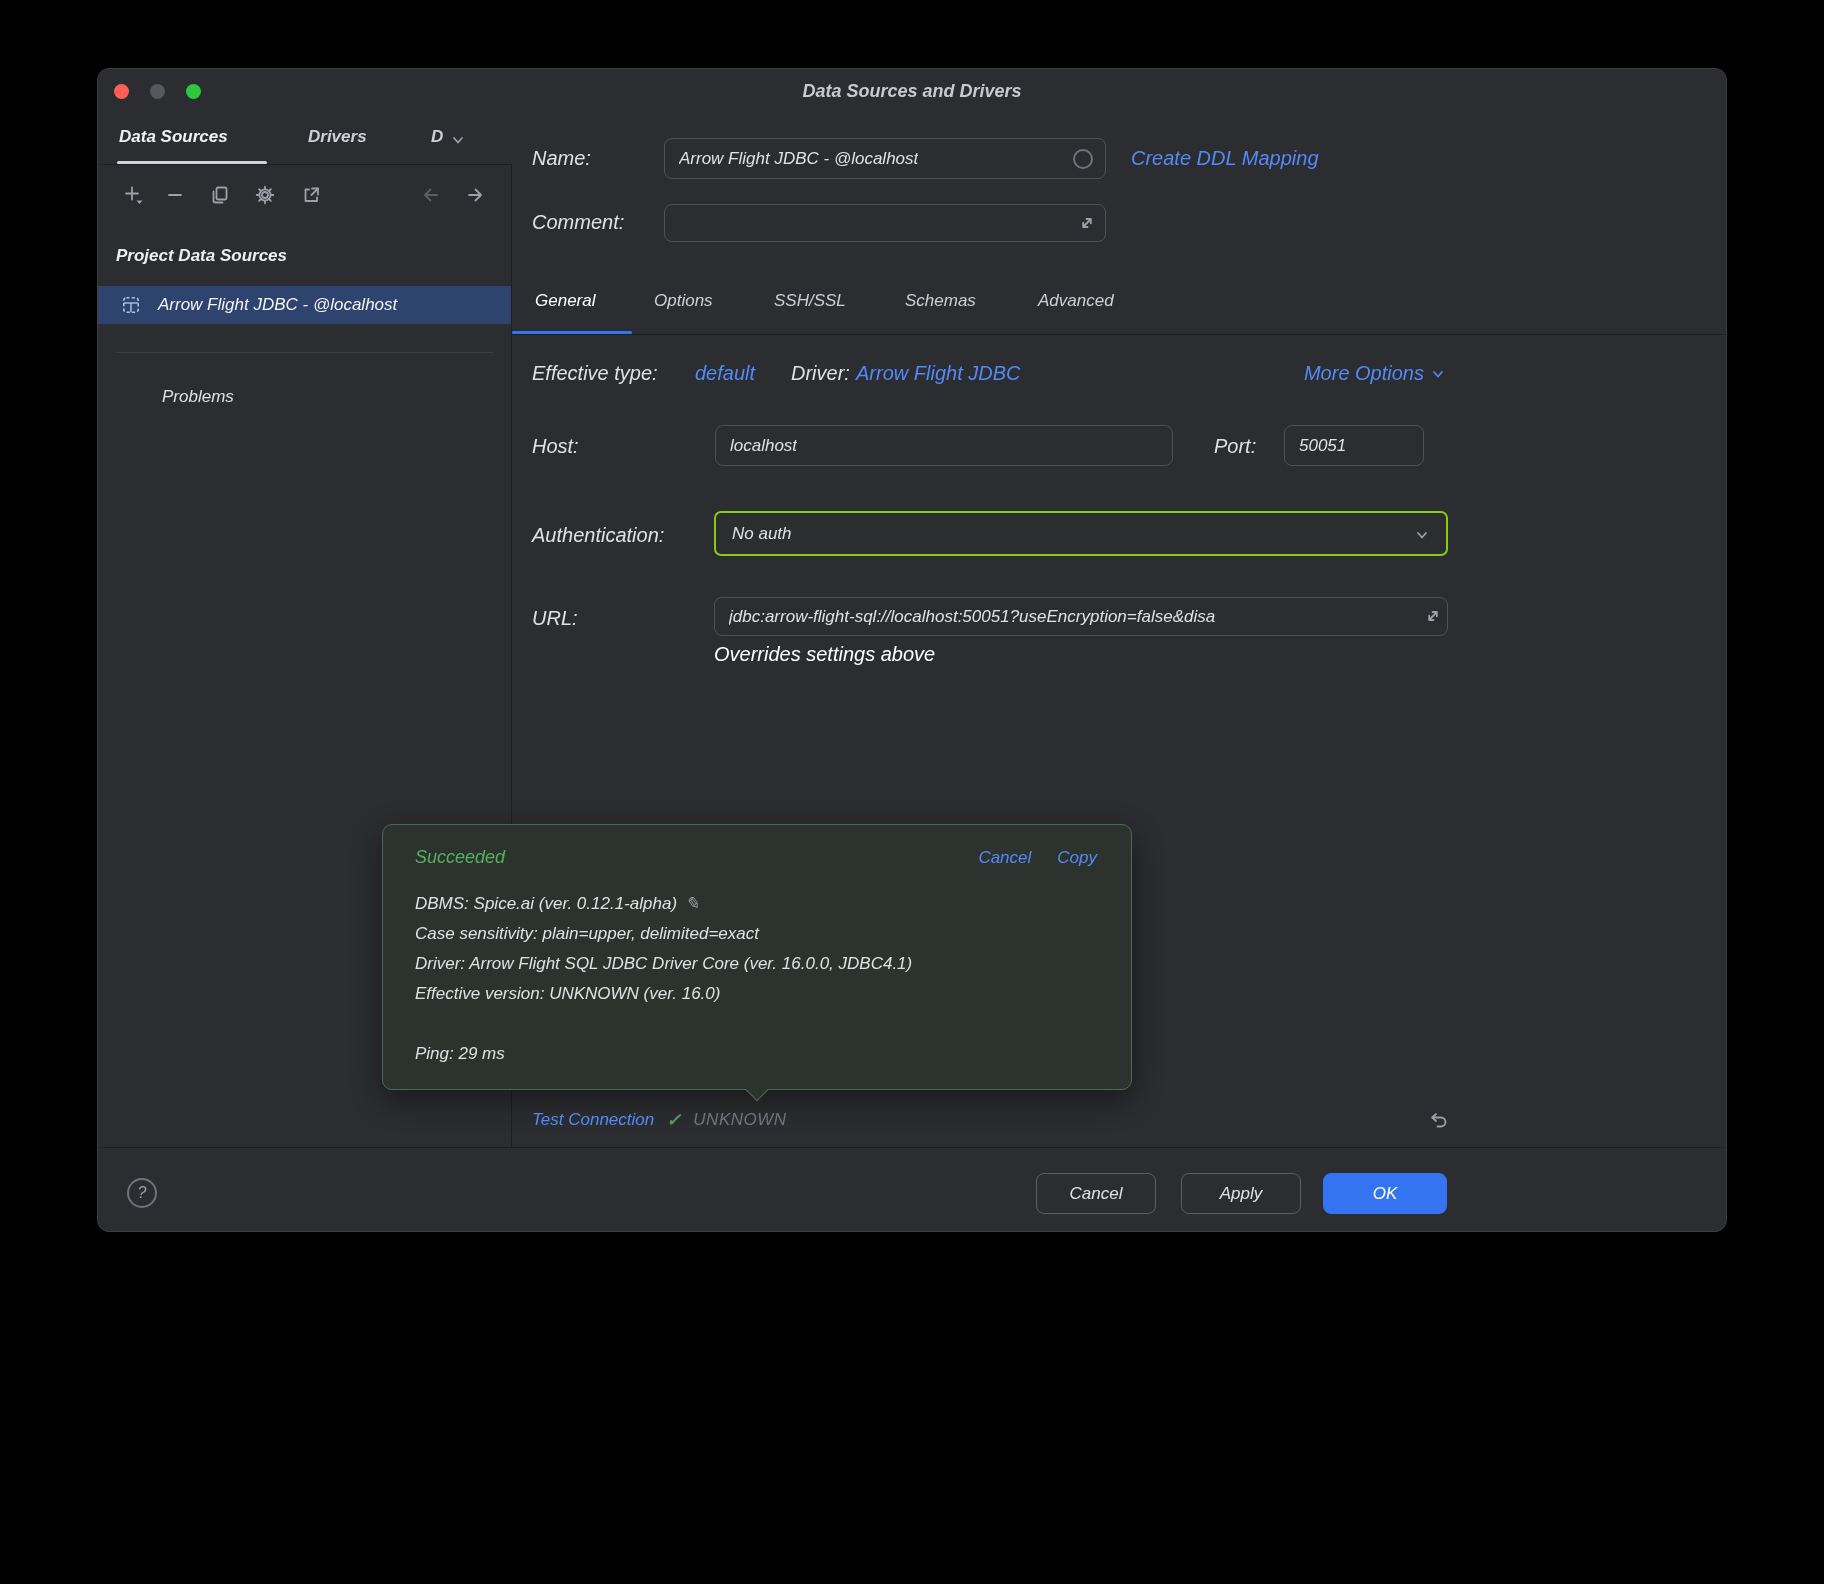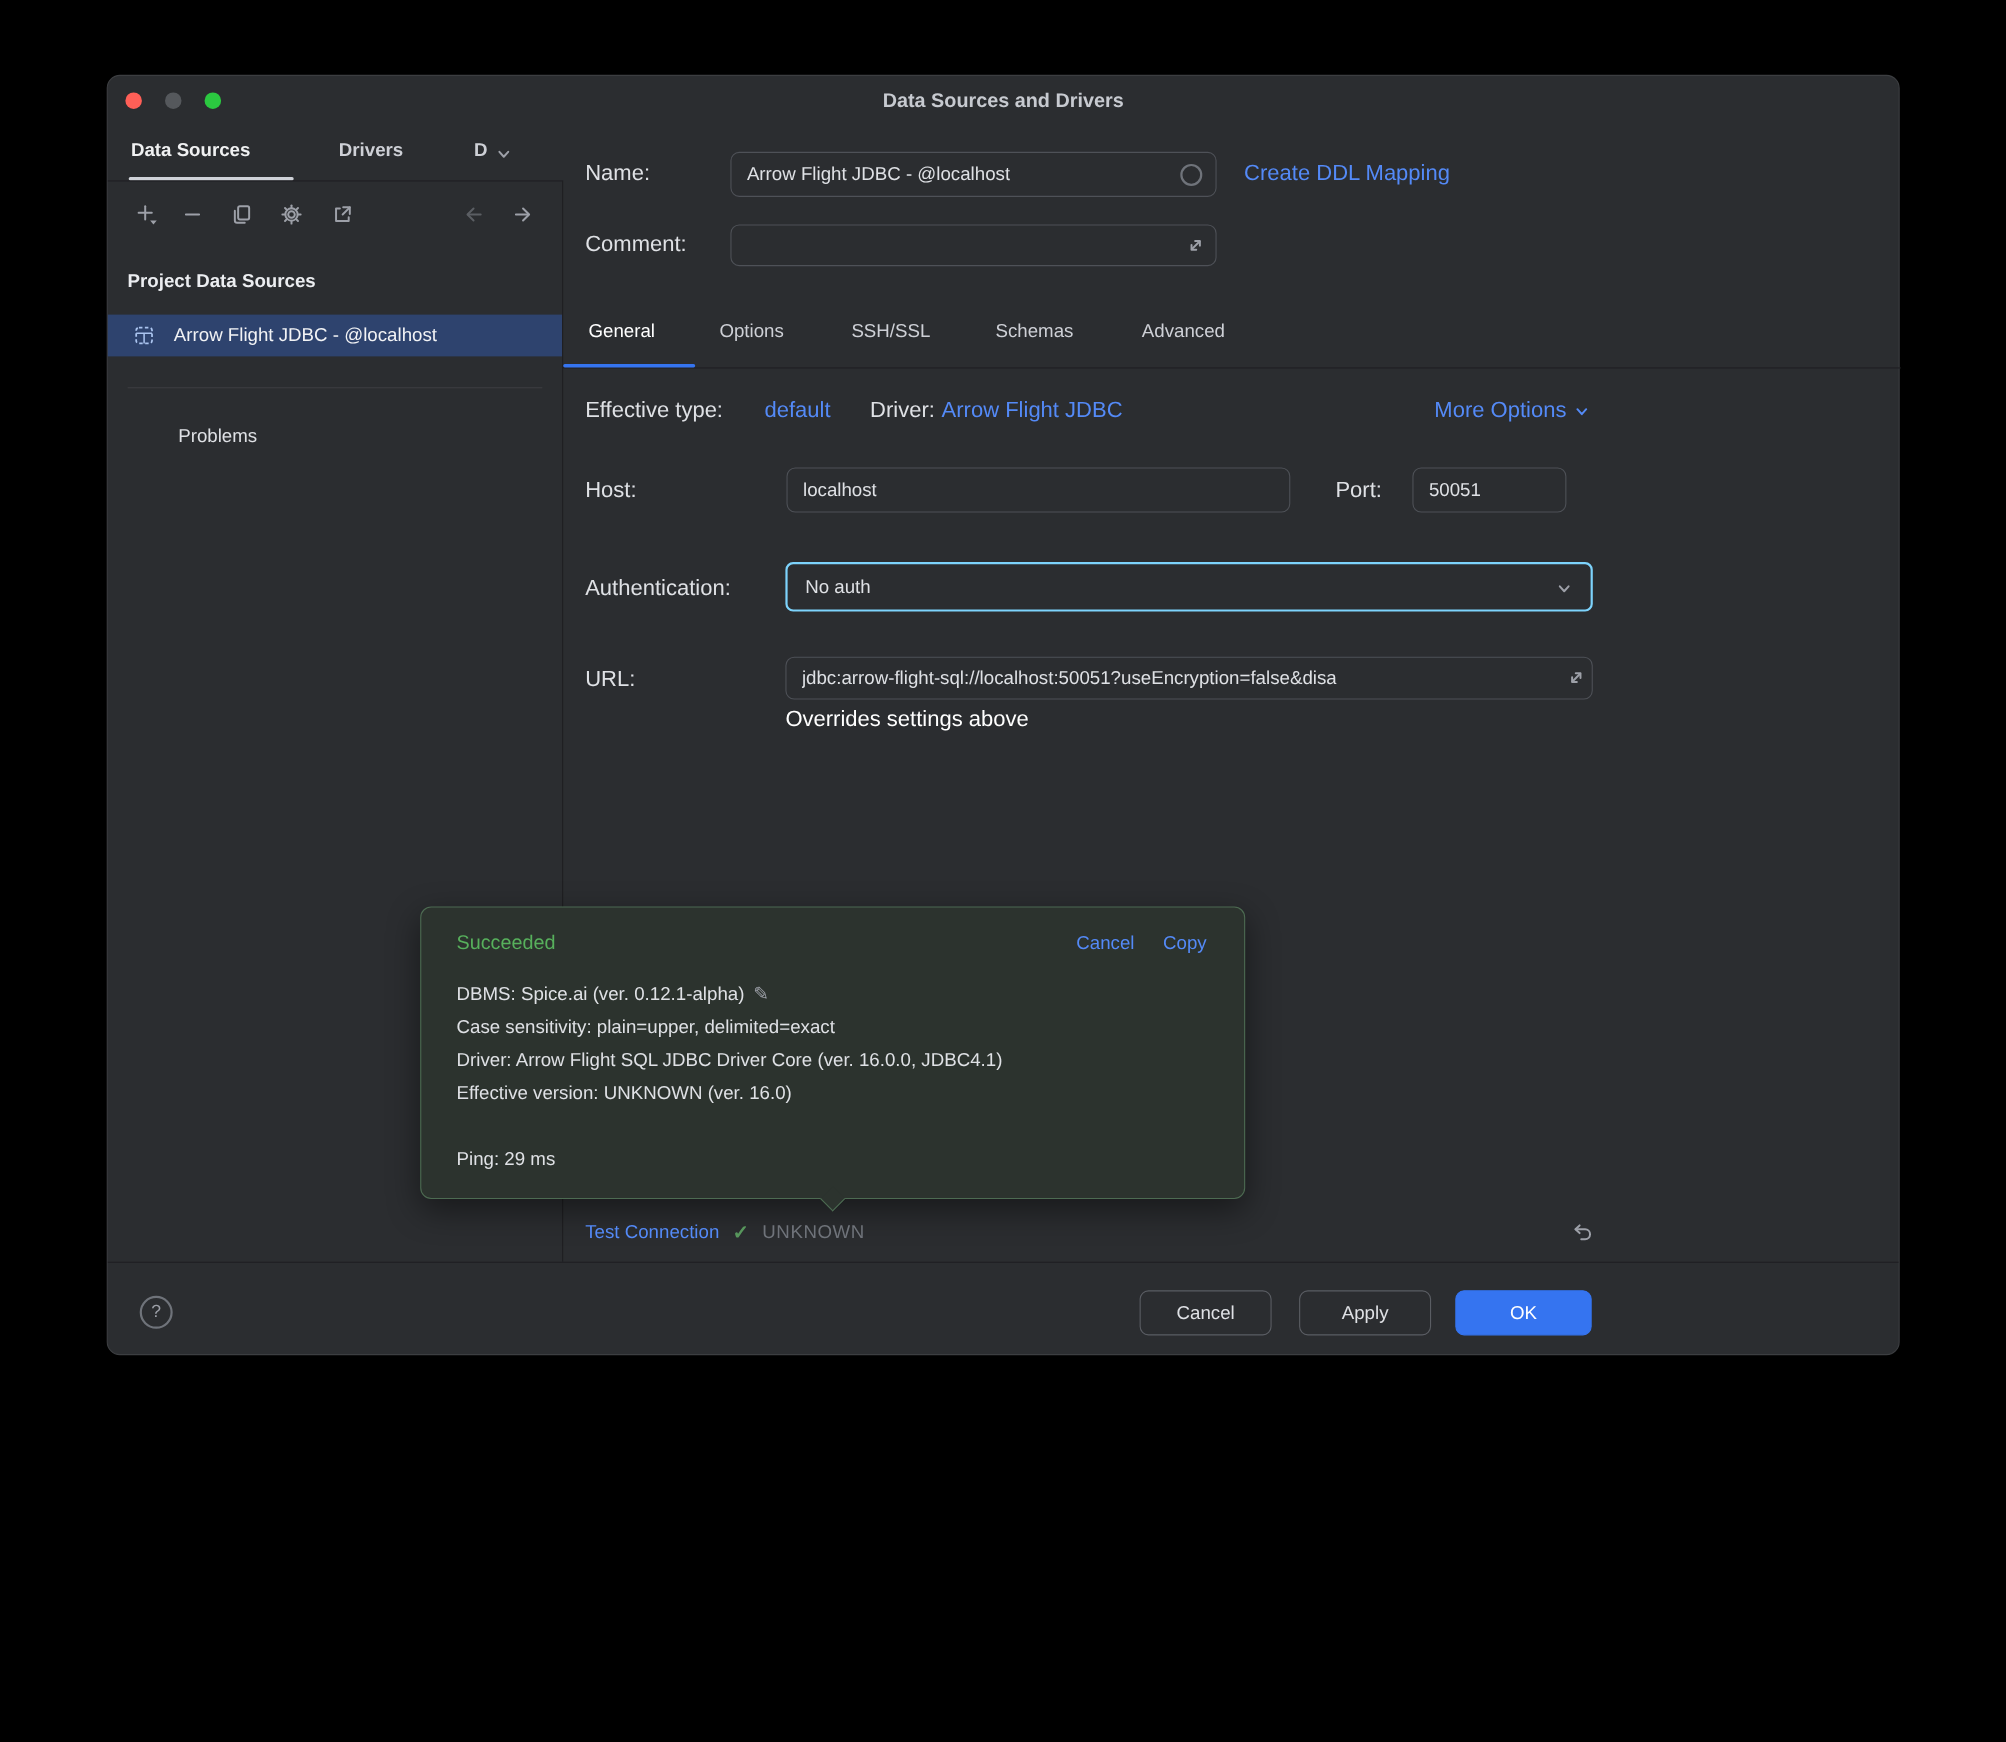--- a/index.html
+++ b/index.html
@@ -7,21 +7,21 @@
   body {
     background:#000;
     font-family:"Liberation Sans", sans-serif;
     position:relative;
     overflow:hidden;
     color:#dfe1e5;
   }
   .abs { position:absolute; }
   .dialog {
     position:absolute; left:97px; top:68px; width:1630px; height:1164px;
-    background:#2b2d30; border:1px solid #3c3e41; border-radius:12px;
+    background:#2b2d30; border:1px solid #3c3e41; border-radius:12px;font-style:italic;
   }
   
   .light { position:absolute; top:15px; width:15px; height:15px; border-radius:50%; }
   .light.red { left:16px; background:#ff5f57; }
   .light.yellow { left:52px; background:#55585c; }
   .light.green { left:88px; background:#2bc840; }
   .win-title { position:absolute; left:0; right:0; top:12px; text-align:center;
     font-size:18px; font-weight:700; color:#c7cad0; }
 
   
@@ -54,21 +54,21 @@
     border:2px solid #6f737a; border-radius:50%; }
   .mini-icon { position:absolute; width:16px; height:16px; }
   .mini-icon svg { width:16px; height:16px; display:block; }
 
   .rtab { position:absolute; top:222px; font-size:17px; color:#ced0d6; }
   .rtab.active { color:#ffffff; }
   .tab-underline-blue { position:absolute; left:414px; top:262px; width:120px; height:3px; background:#3574f0; border-radius:2px; }
 
   .dropdown {
     position:absolute; left:616px; top:442px; width:734px; height:45px;
-    border:2px solid #7dd3fc; border-radius:7px; background:#2b2d30;
+    border:2px solid #84cc16; border-radius:7px; background:#2b2d30;
     display:flex; align-items:center; padding:0 16px; font-size:17px; color:#dfe1e5;
   }
   .hint { position:absolute; font-size:20px; color:#ffffff; }
 
   
   .popup {
     position:absolute; left:284px; top:755px; width:750px; height:266px;
     background:#2c332e; border:1px solid #4d6b52; border-radius:10px;
     box-shadow:0 10px 30px rgba(0,0,0,.45);
   }

